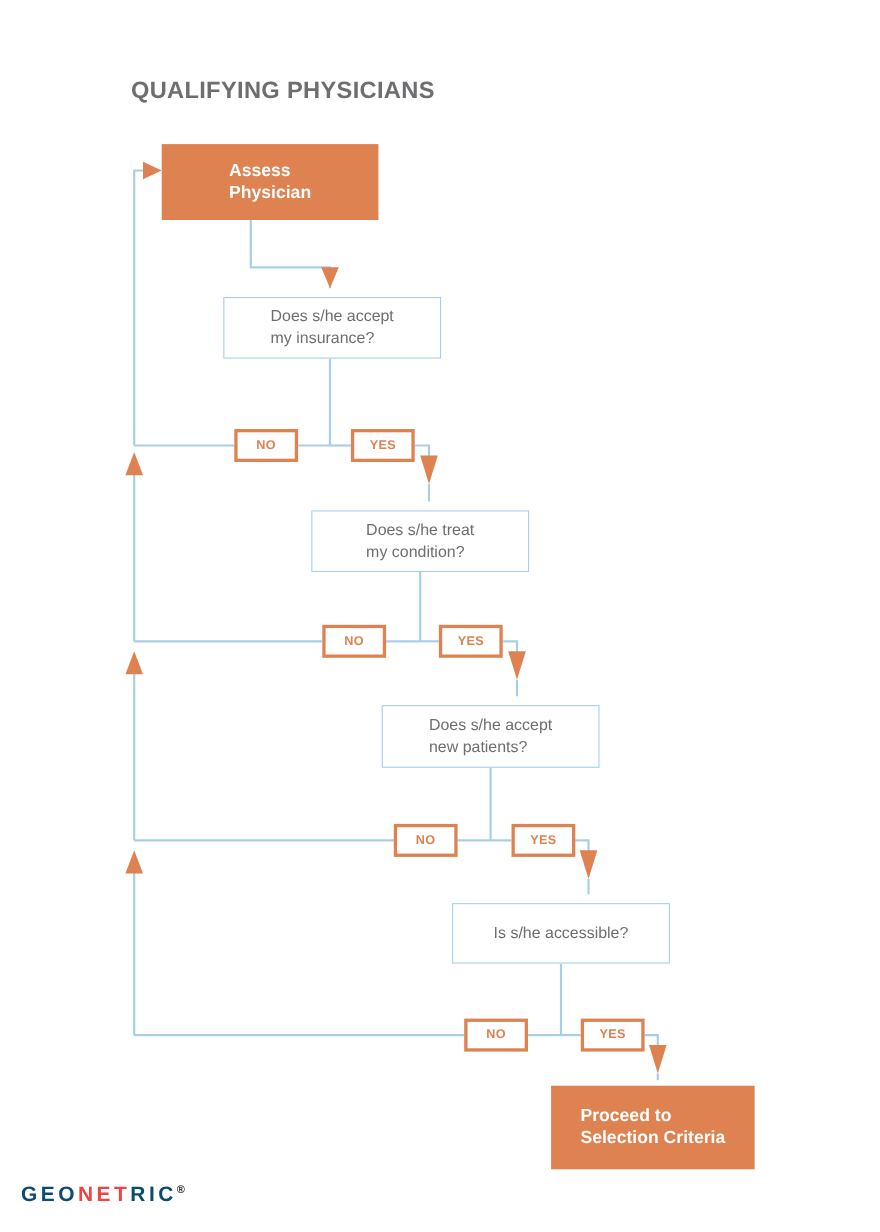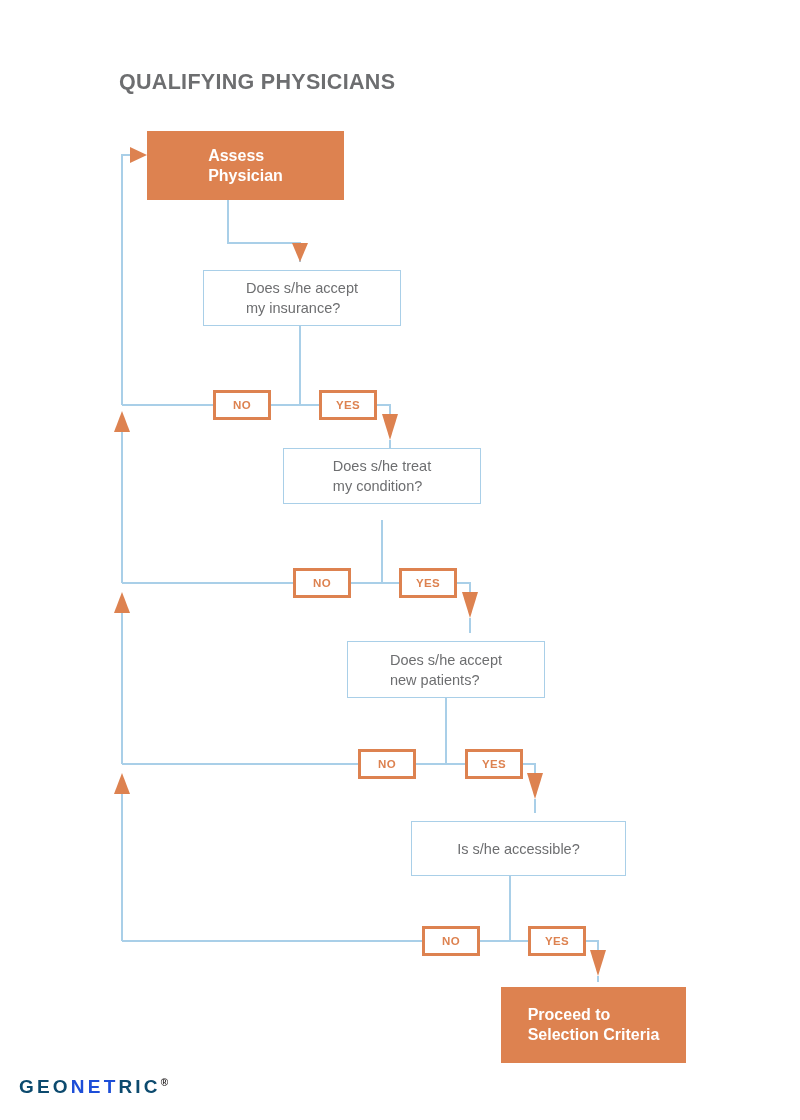--- a/index.html
+++ b/index.html
@@ -83,23 +83,23 @@
     font-size: 14.5px;
     line-height: 20px;
     display: flex;
     align-items: center;
     justify-content: center;
     text-align: left;
   }
   .decision-box .dec-line { display: block; }
 
   #box-q1 { left: 203px; top: 270px; width: 198px; height: 56px; }
-  #box-q2 { left: 283px; top: 448px; width: 198px; height: 56px; }
+  #box-q2 { left: 283px; top: 464px; width: 198px; height: 56px; }
   #box-q3 { left: 347px; top: 641px; width: 198px; height: 57px; }
-  #box-q4 { left: 411px; top: 821px; width: 215px; height: 55px; }
+  #box-q4 { left: 411px; top: 821px; width: 198px; height: 55px; }
 
   
   .label-box {
     position: absolute;
     width: 58px;
     height: 30px;
     background: #ffffff;
     border: 3px solid #dd8250;
     box-sizing: border-box;
     color: #dd8250;
@@ -123,21 +123,21 @@
   
   #logo {
     position: absolute;
     left: 19px;
     top: 1076px;
     font-size: 19px;
     font-weight: bold;
     letter-spacing: 3.2px;
   }
   #logo .logo-dark { color: #0c4a6e; }
-  #logo .logo-red  { color: #1d4ed8; }
+  #logo .logo-red  { color: #ef4444; }
   #logo .logo-reg  {
     color: #231f20;
     font-size: 10px;
     vertical-align: super;
     letter-spacing: 0;
   }
 </style>
 </head>
 <body>
 

